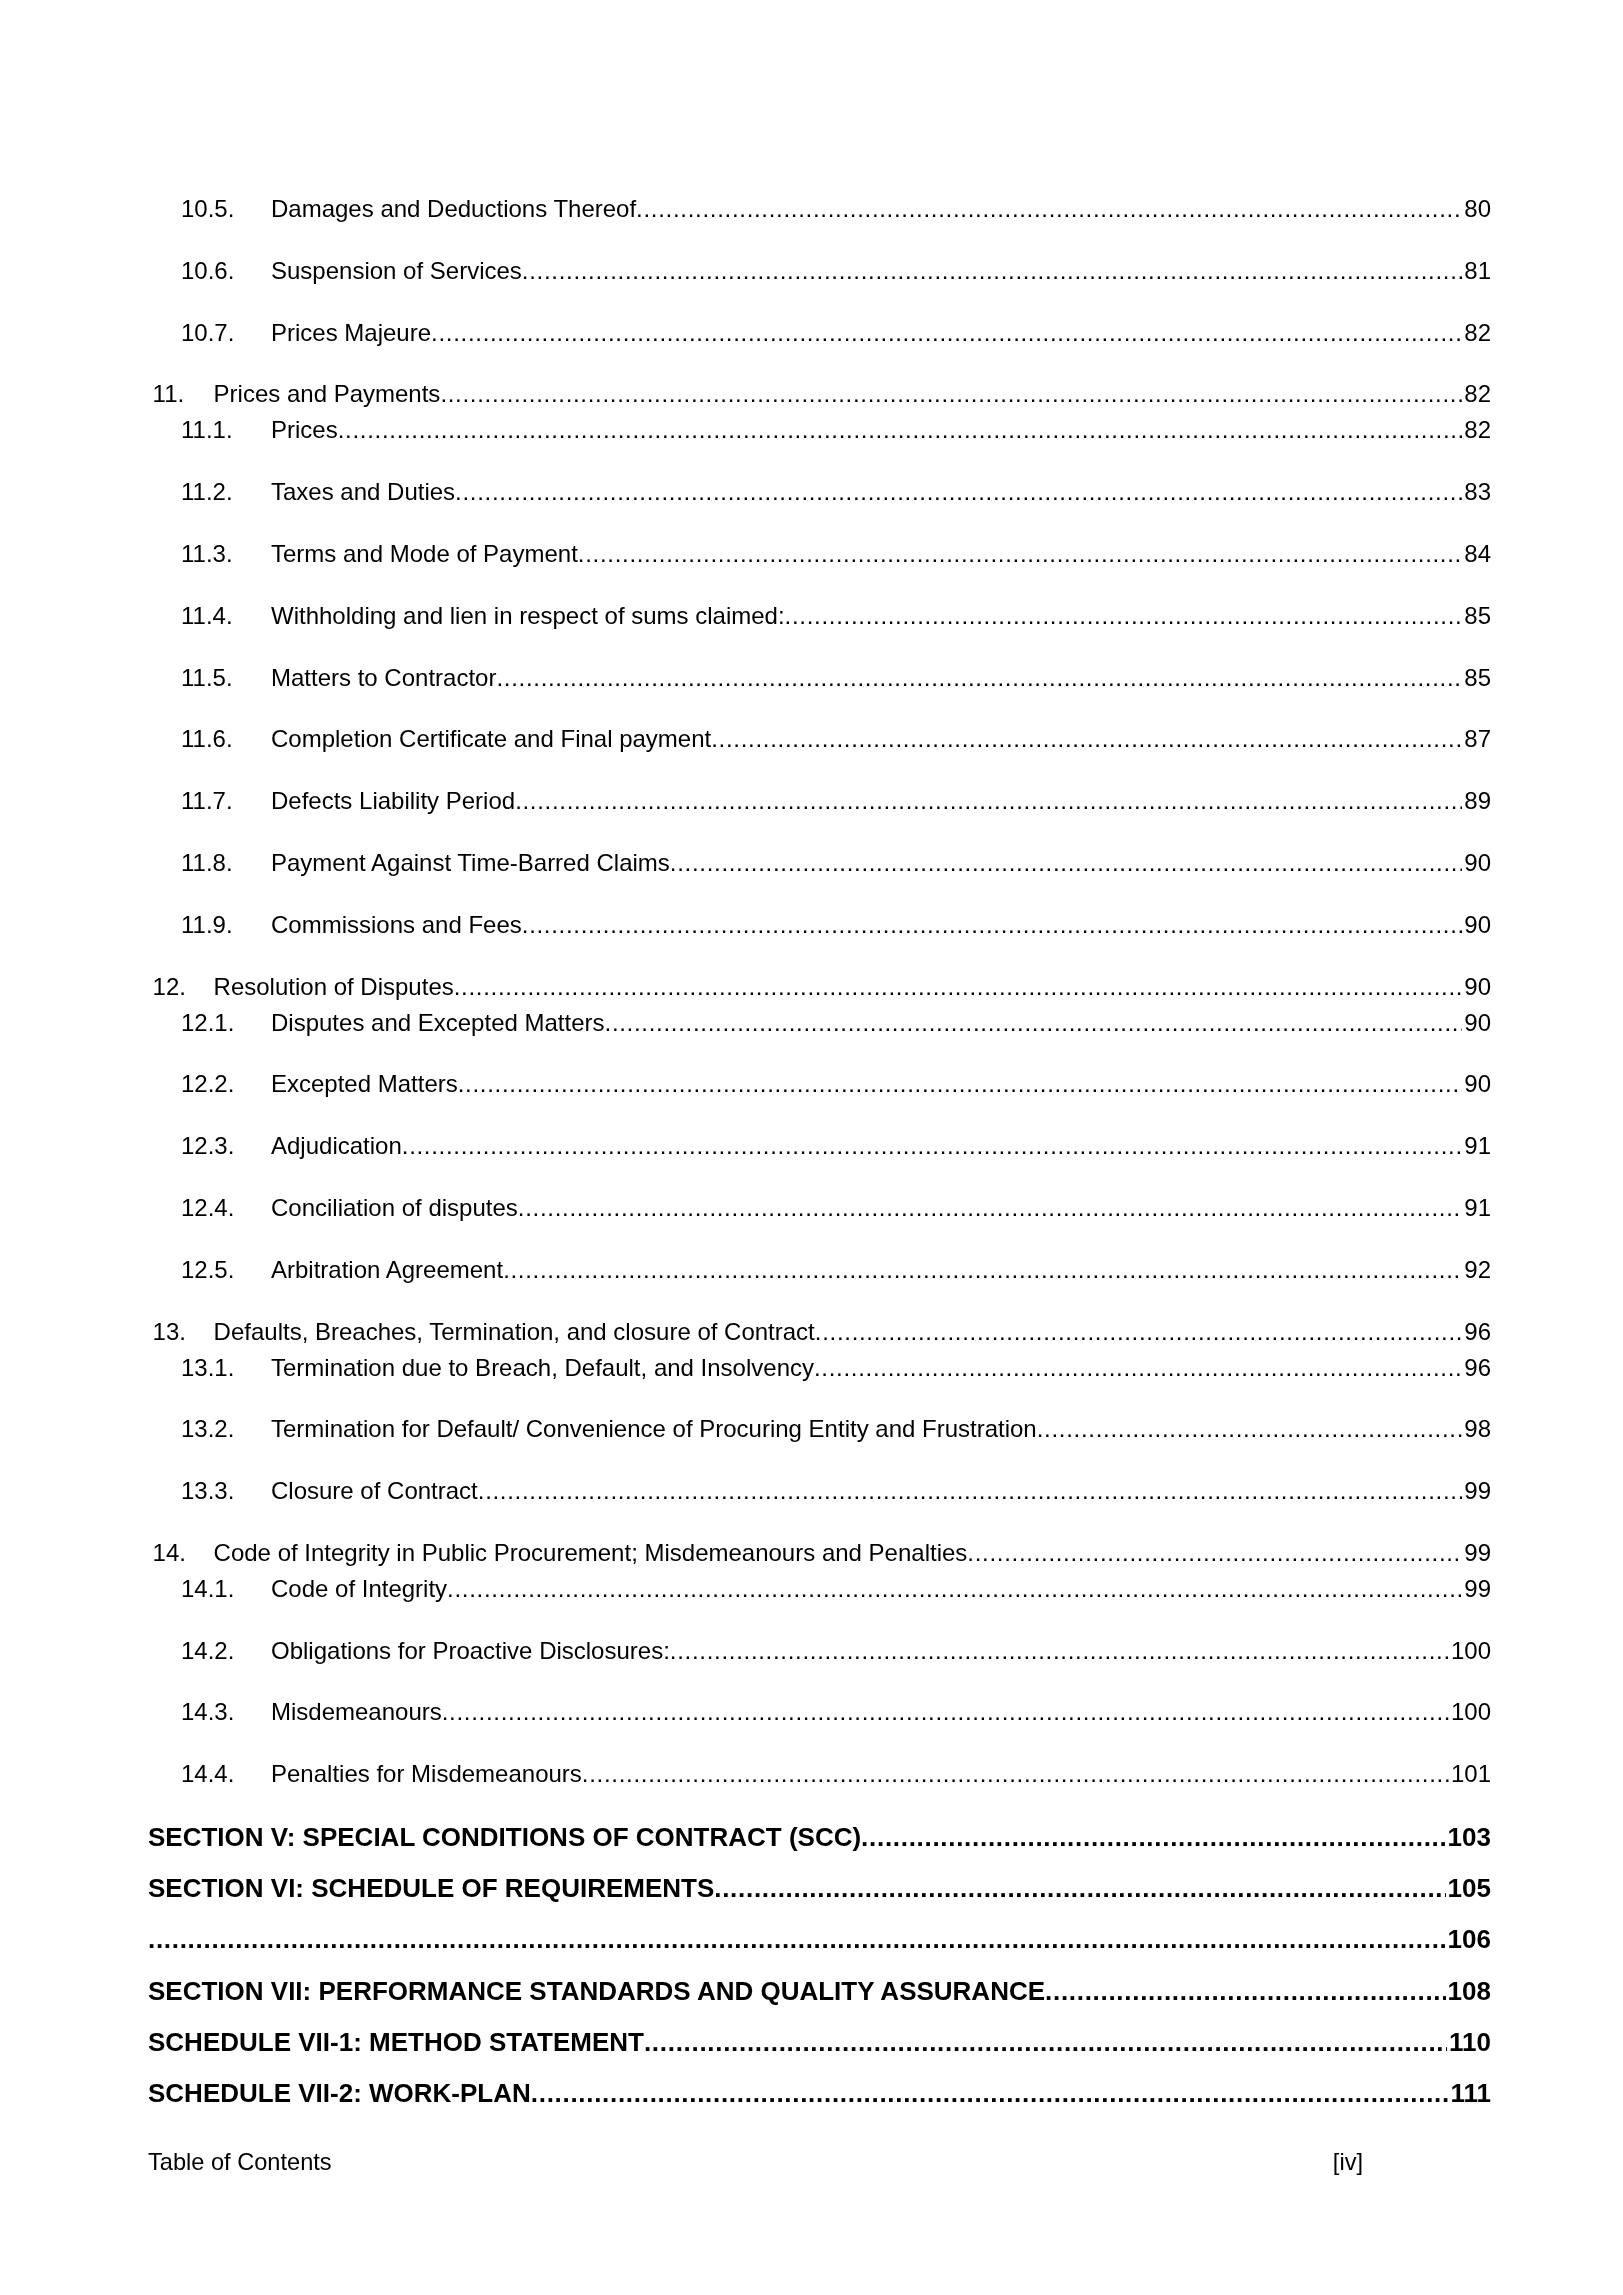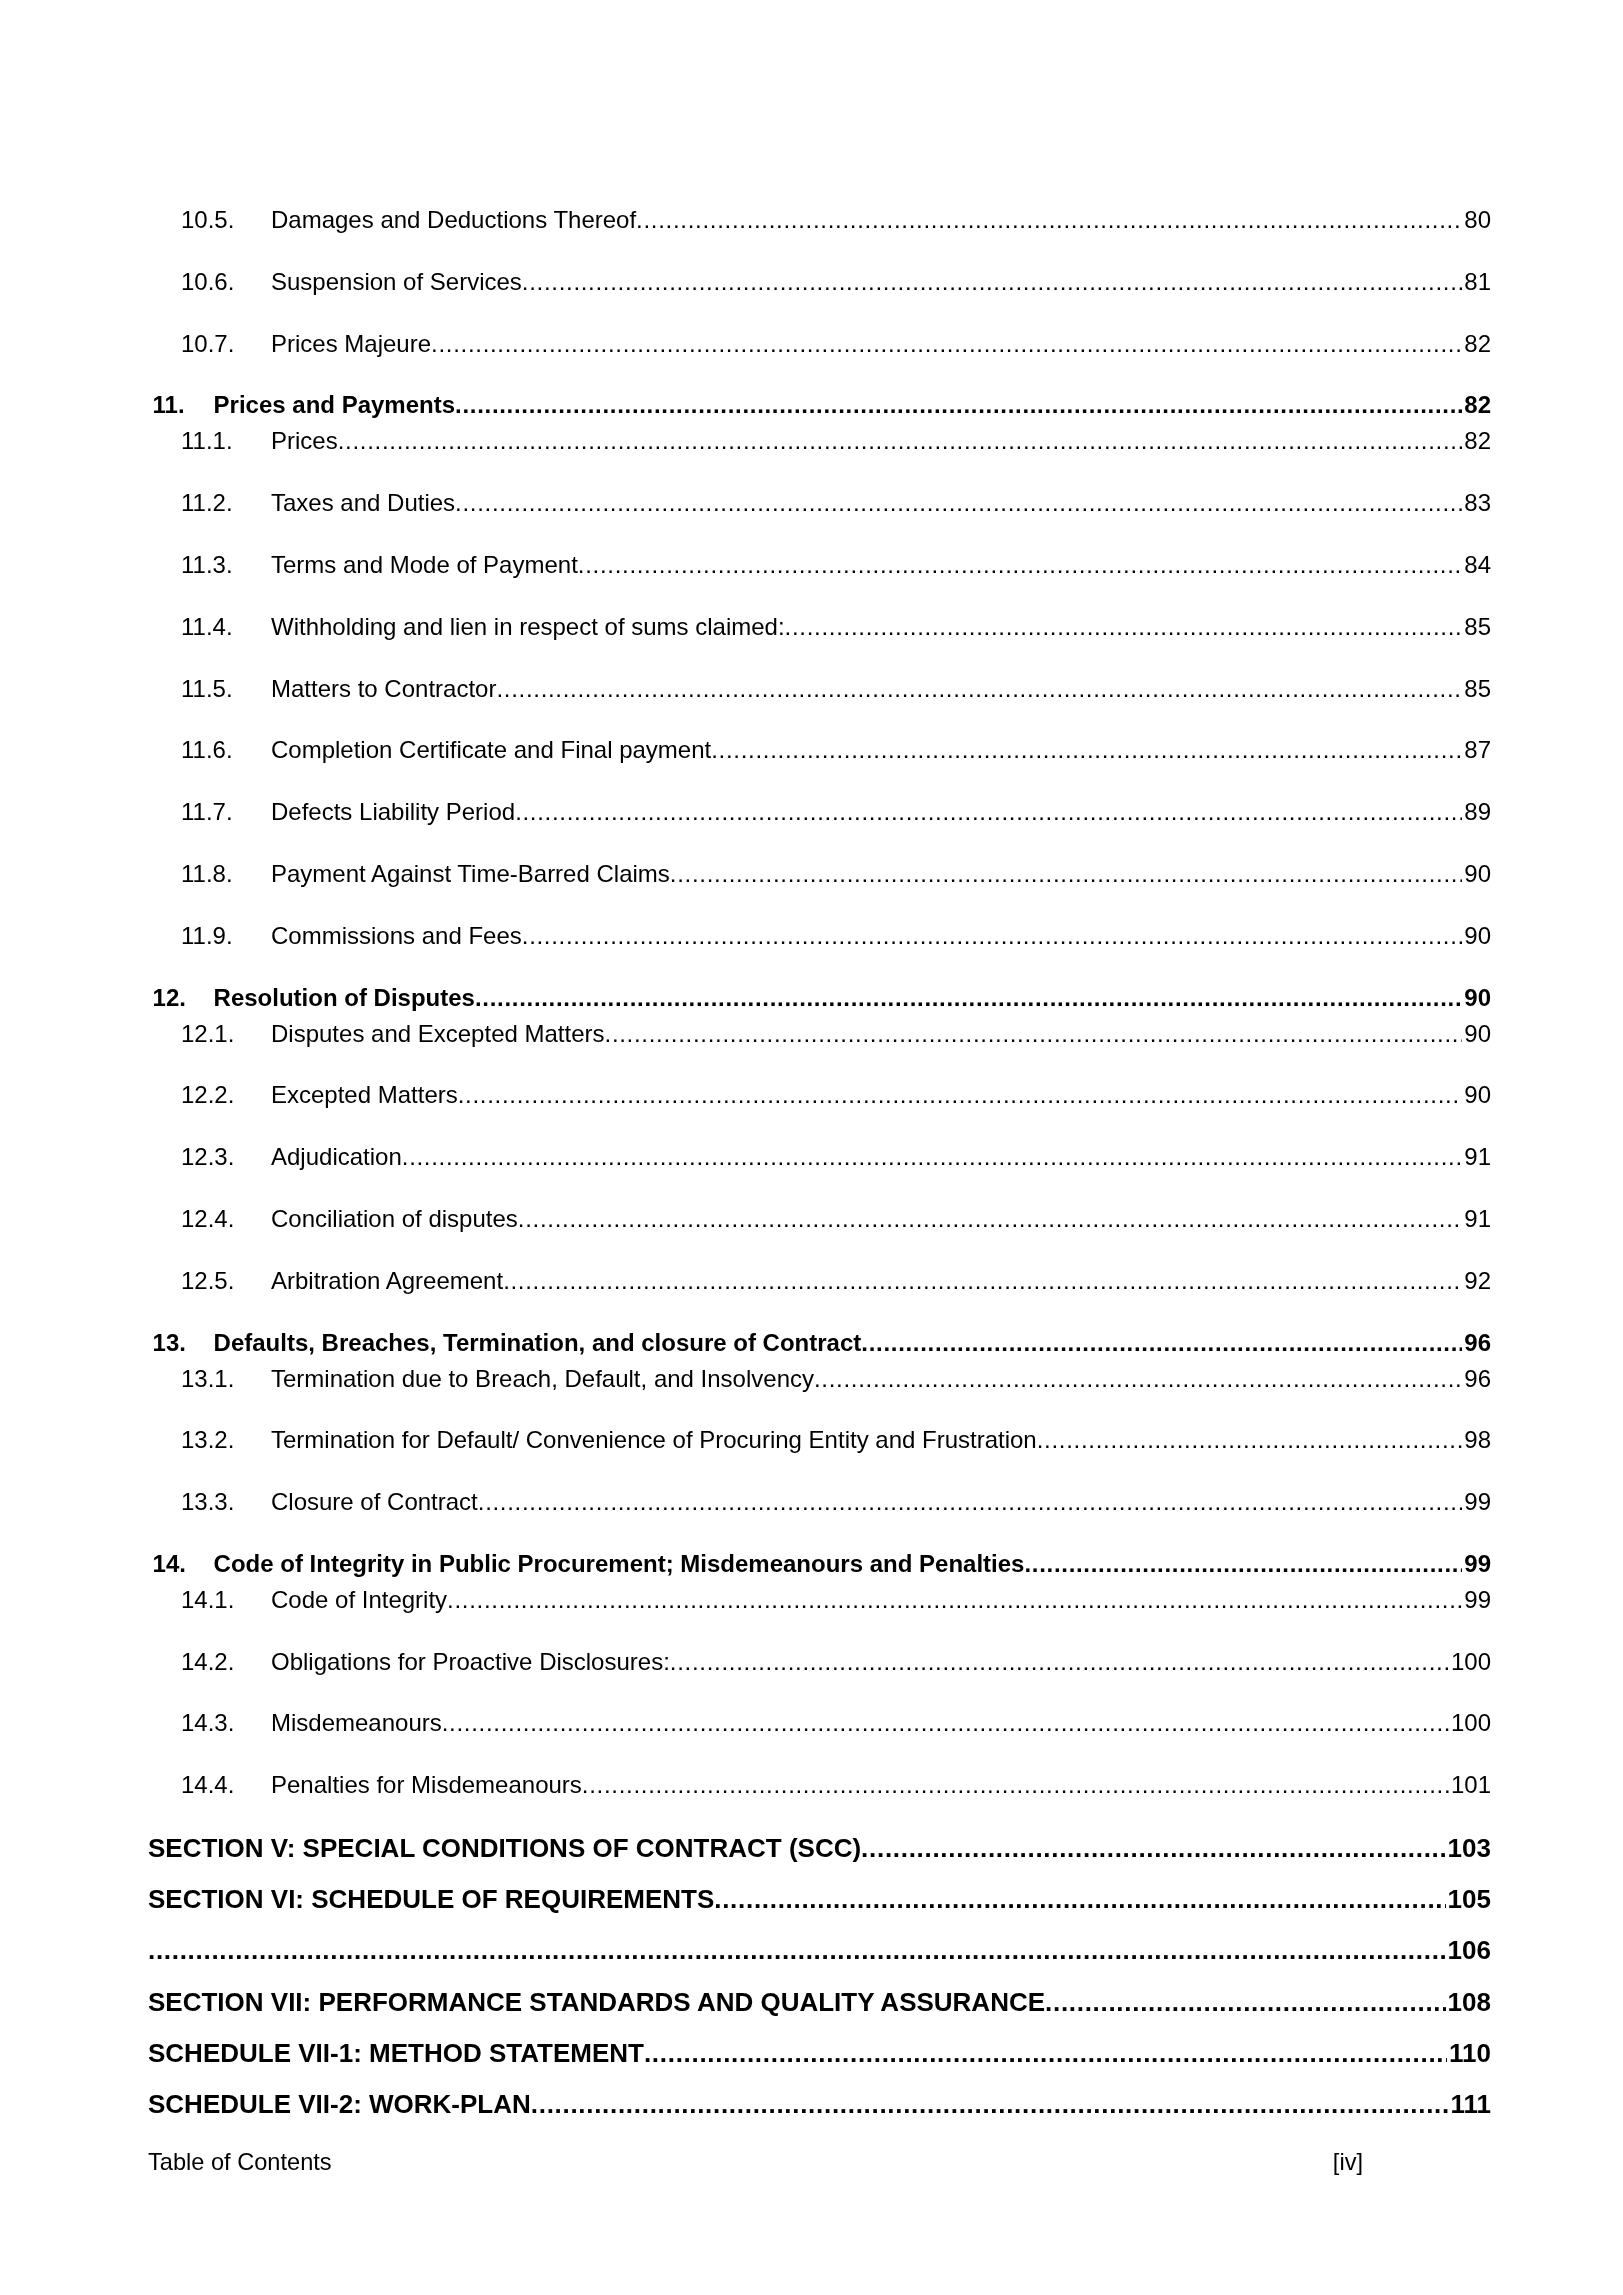--- a/index.html
+++ b/index.html
@@ -9,31 +9,31 @@
     width: 1623px;
     height: 2295px;
     background: #ffffff;
     color: #000000;
     font-family: "Liberation Sans", sans-serif;
     overflow: hidden;
   }
   .toc-content {
     position: absolute;
     left: 148px;
-    top: 206px;
+    top: 195px;
     width: 1343px;
   }
   .row {
     display: flex;
     align-items: baseline;
     font-size: 24px;
     line-height: 1.2;
   }
   .row.sub   { padding-left: 33px; margin-bottom: 33px; }
-  .row.h1    { padding-left: 4.6px;  font-weight: bold; margin-bottom: 7.2px; }
+  .row.h1    { padding-left: 4.6px;  font-weight: normal; margin-bottom: 7.2px; }
   .row.major { font-weight: bold; font-size: 26px; margin-bottom: 20px; }
   .num { flex: 0 0 auto; }
   .sub .num { width: 90px; }
   .h1  .num { width: 61px; }
   .title { flex: 0 1 auto; white-space: nowrap; }
   .dots {
     flex: 1 1 auto;
     overflow: hidden;
     white-space: nowrap;
     min-width: 19.6px;

